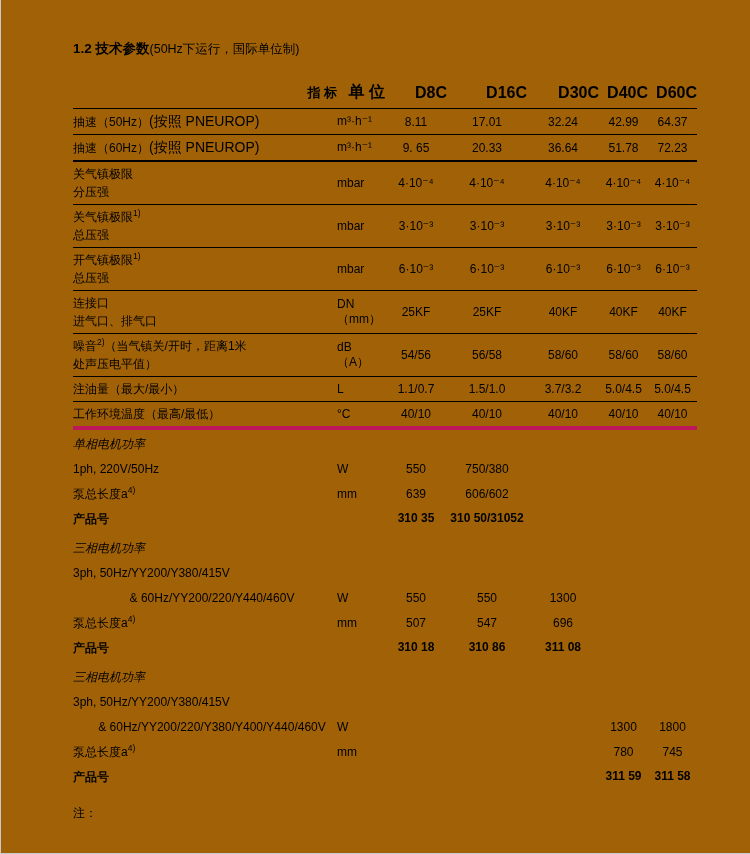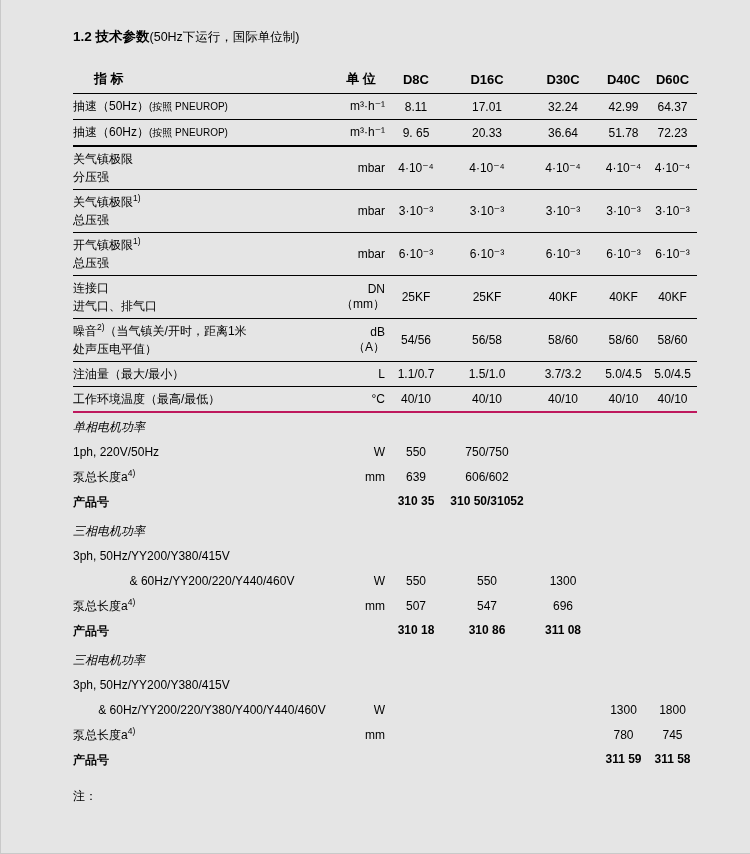--- a/index.html
+++ b/index.html
@@ -1,46 +1,46 @@
 <!DOCTYPE html>
 <html><head>
 <meta charset="utf-8">
 <style>
   html,body{margin:0;padding:0;background:#fff;}
   .page{
     position:relative;
     width:750px;height:854px;
     box-sizing:border-box;
-    background:#e5e5e5;
+    background:#a16207;
     border-left:1px solid #c9c9c9;
     border-bottom:1px solid #c9c9c9;
-    padding:28px 14px 0 72px;
+    padding:40px 14px 0 72px;
     font-family:"Liberation Sans","DejaVu Sans",sans-serif;
     color:#000;
     overflow:hidden;
   }
   .title{font-size:12.5px;margin-bottom:22px;white-space:nowrap;}
   .t-bold{font-weight:bold;font-size:13.5px;}
   .t-reg{font-size:12.5px;}
   table{border-collapse:collapse;table-layout:fixed;width:624px;}
   td{padding:0;font-size:12px;vertical-align:middle;overflow:visible;}
   sup{font-size:8.5px;vertical-align:super;line-height:0;}
   .lab{text-align:left;line-height:18px;padding:3px 0;white-space:nowrap;}
-  .unit{text-align:right;line-height:15px;margin-left:8px;}
+  .unit{text-align:left;line-height:15px;margin-left:8px;}
   .val{text-align:center;}
-  .sm{font-size:10px;}
+  .sm{font-size:14px;}
   .bold{font-weight:bold;margin-top:8px;}
   .indent{padding-left:14px;text-align:center;}
   tr.b1 td{border-bottom:1px solid #000;}
   tr.b15 td{border-bottom:1.5px solid #000;}
-  tr.b2 td{border-bottom:2px solid #be185d;}
+  tr.b2 td{border-bottom:4px solid #be185d;}
   tr.b25 td{border-bottom:2.5px solid #000;}
   tr.hdr td{font-weight:bold;padding:2px 0 5px;}
-  tr.hdr .h-lab{padding-left:21px;font-size:13px;}
-  tr.hdr .model,tr.hdr .h-unit{font-size:13px;text-align:center;}
+  tr.hdr .h-lab{padding-left:21px;font-size:13px;text-align:right;}
+  tr.hdr .model,tr.hdr .h-unit{font-size:16px;text-align:right;}
   tr.sec td{line-height:19px;border-bottom:none;}
   tr.sec-first td{padding-top:5px;font-style:italic;}
   tr.sec-last td{padding-bottom:5px;}
   .notes{margin-top:12px;width:664px;font-size:12px;}
   .note-heading{margin-bottom:5px;line-height:18px;}
 </style>
 </head>
 <body>
 
 <div class="page">
@@ -188,21 +188,21 @@
           <td></td>
           <td></td>
           <td></td>
           <td></td>
           <td></td>
     </tr>
     <tr class="sec">
       <td class="lab">1ph, 220V/50Hz</td>
       <td class="unit">W</td>
       <td class="val">550</td>
-      <td class="val">750/750</td>
+      <td class="val">750/380</td>
       <td class="val"></td>
       <td class="val"></td>
       <td class="val"></td>
     </tr>
     <tr class="sec">
       <td class="lab"><span>泵总长度a</span><sup>4)</sup></td>
       <td class="unit">mm</td>
       <td class="val">639</td>
       <td class="val">606/602</td>
       <td class="val"></td>

